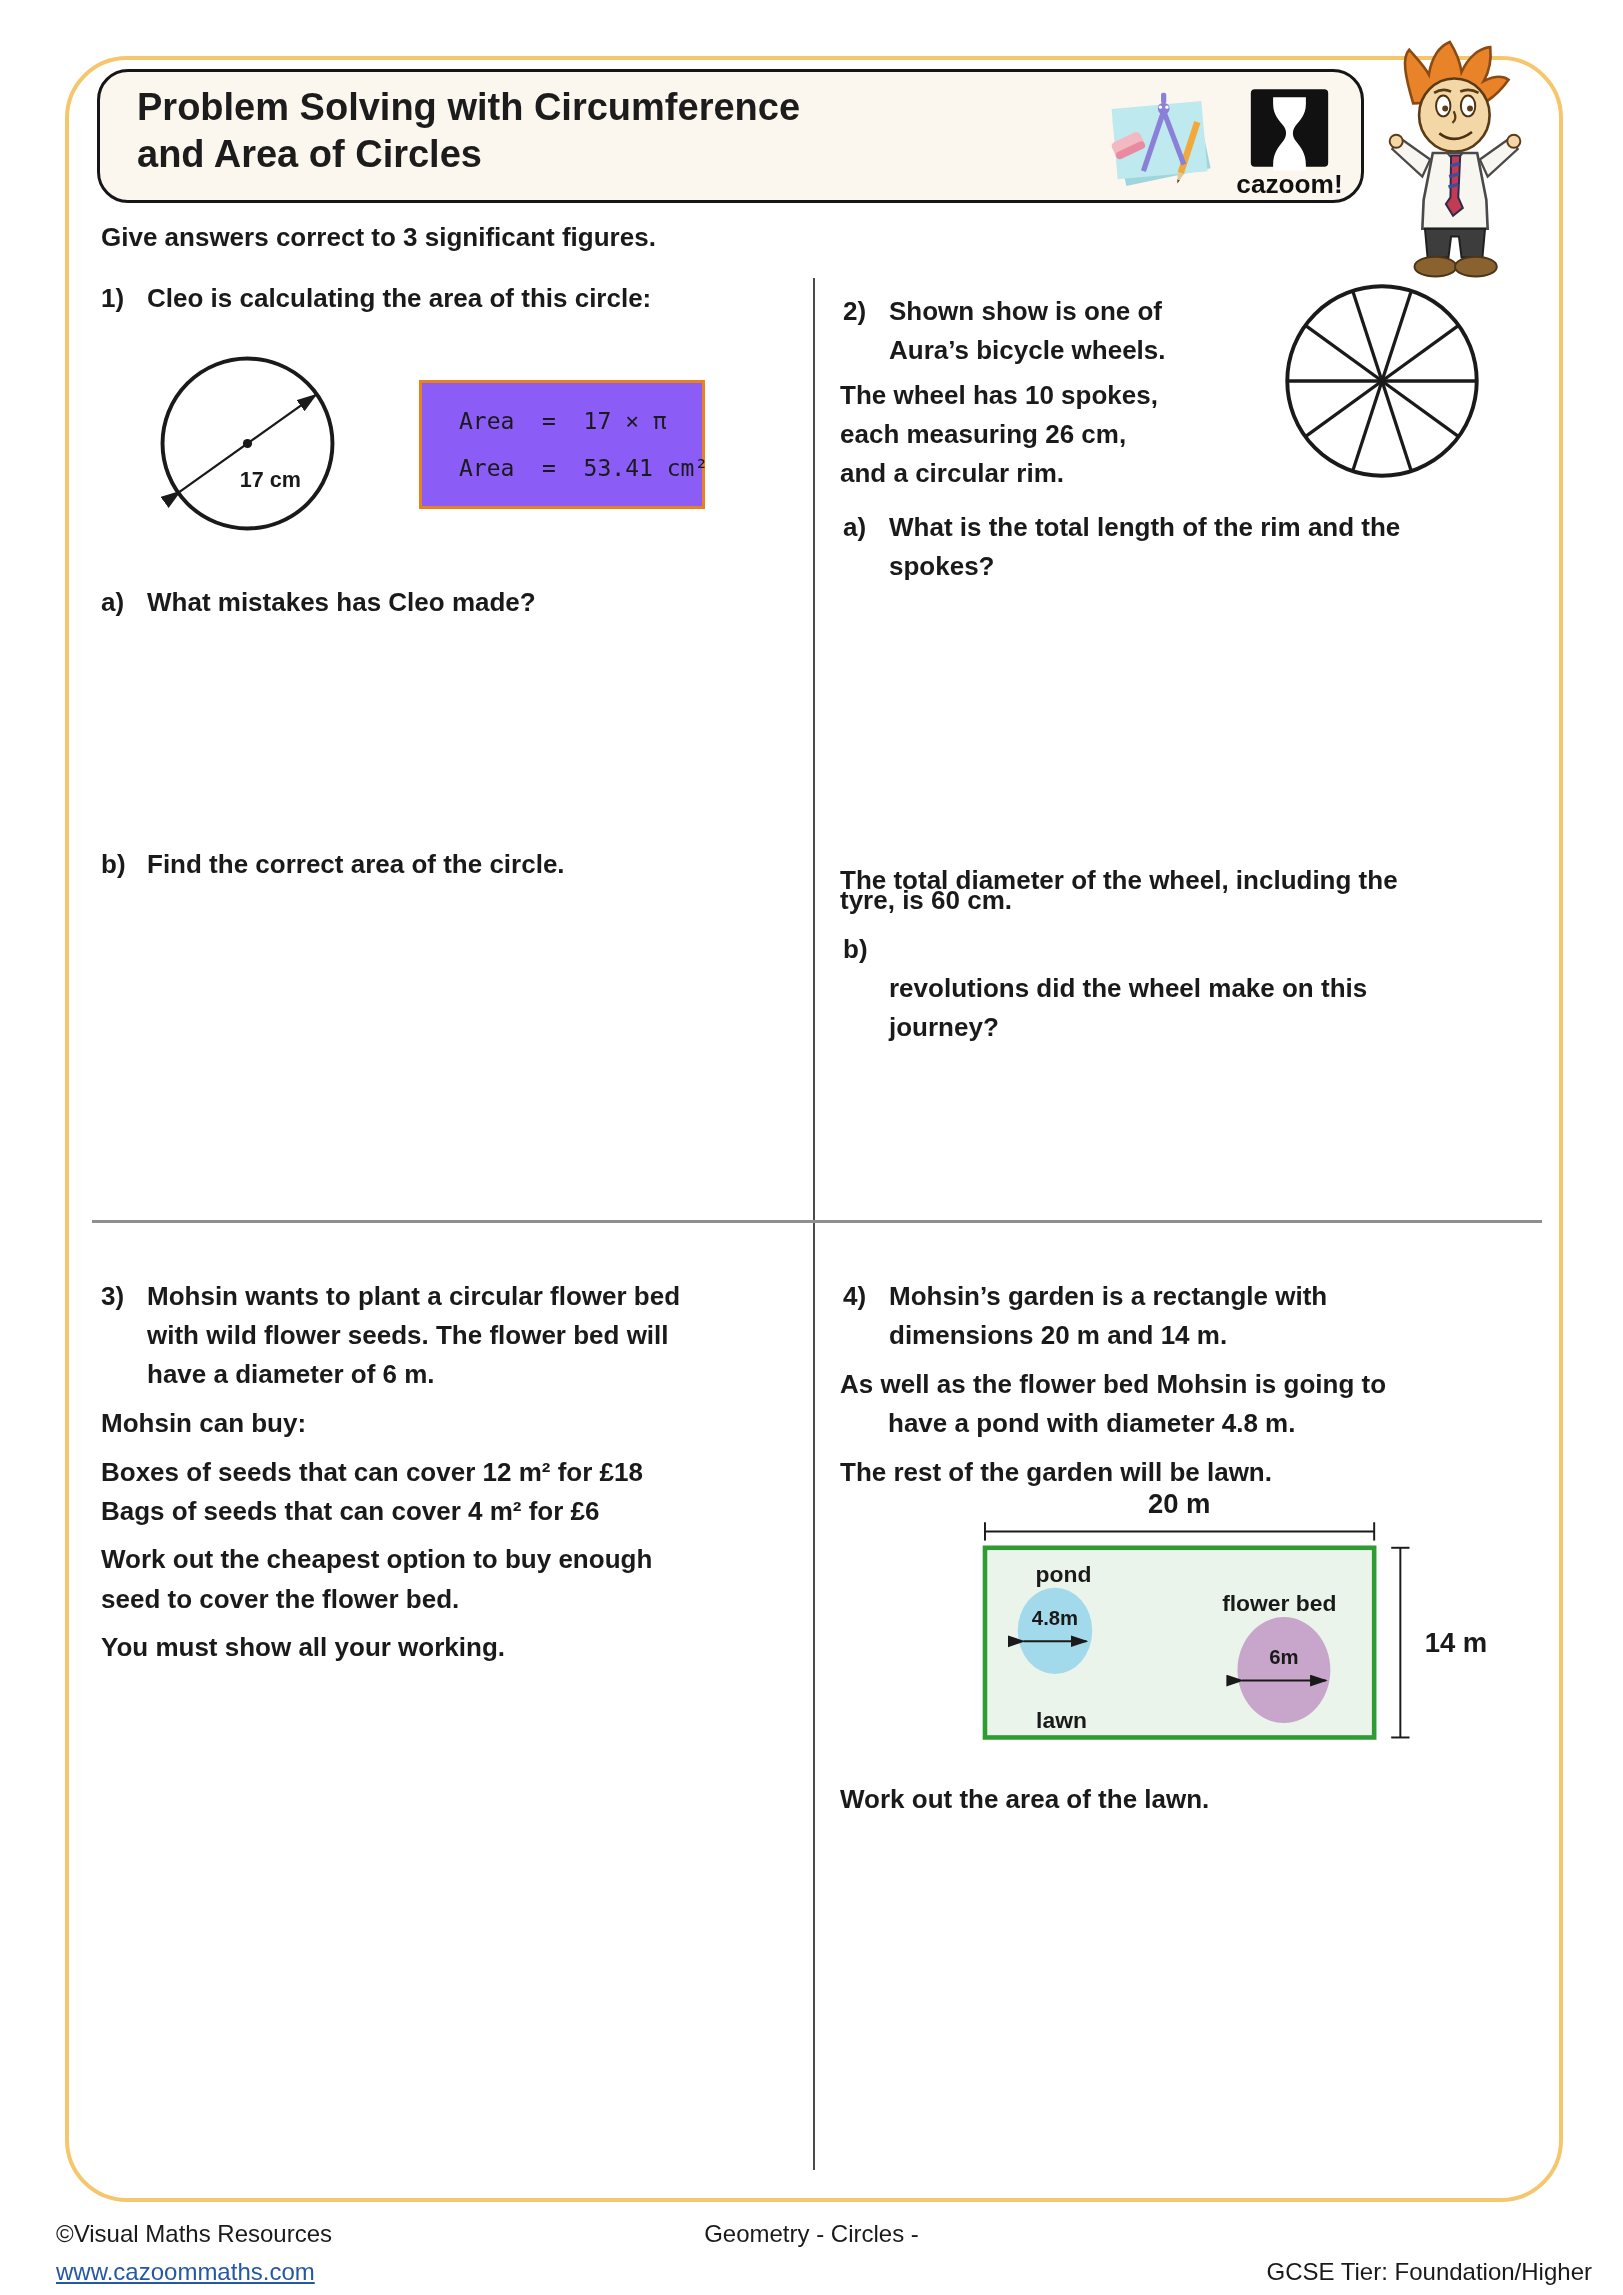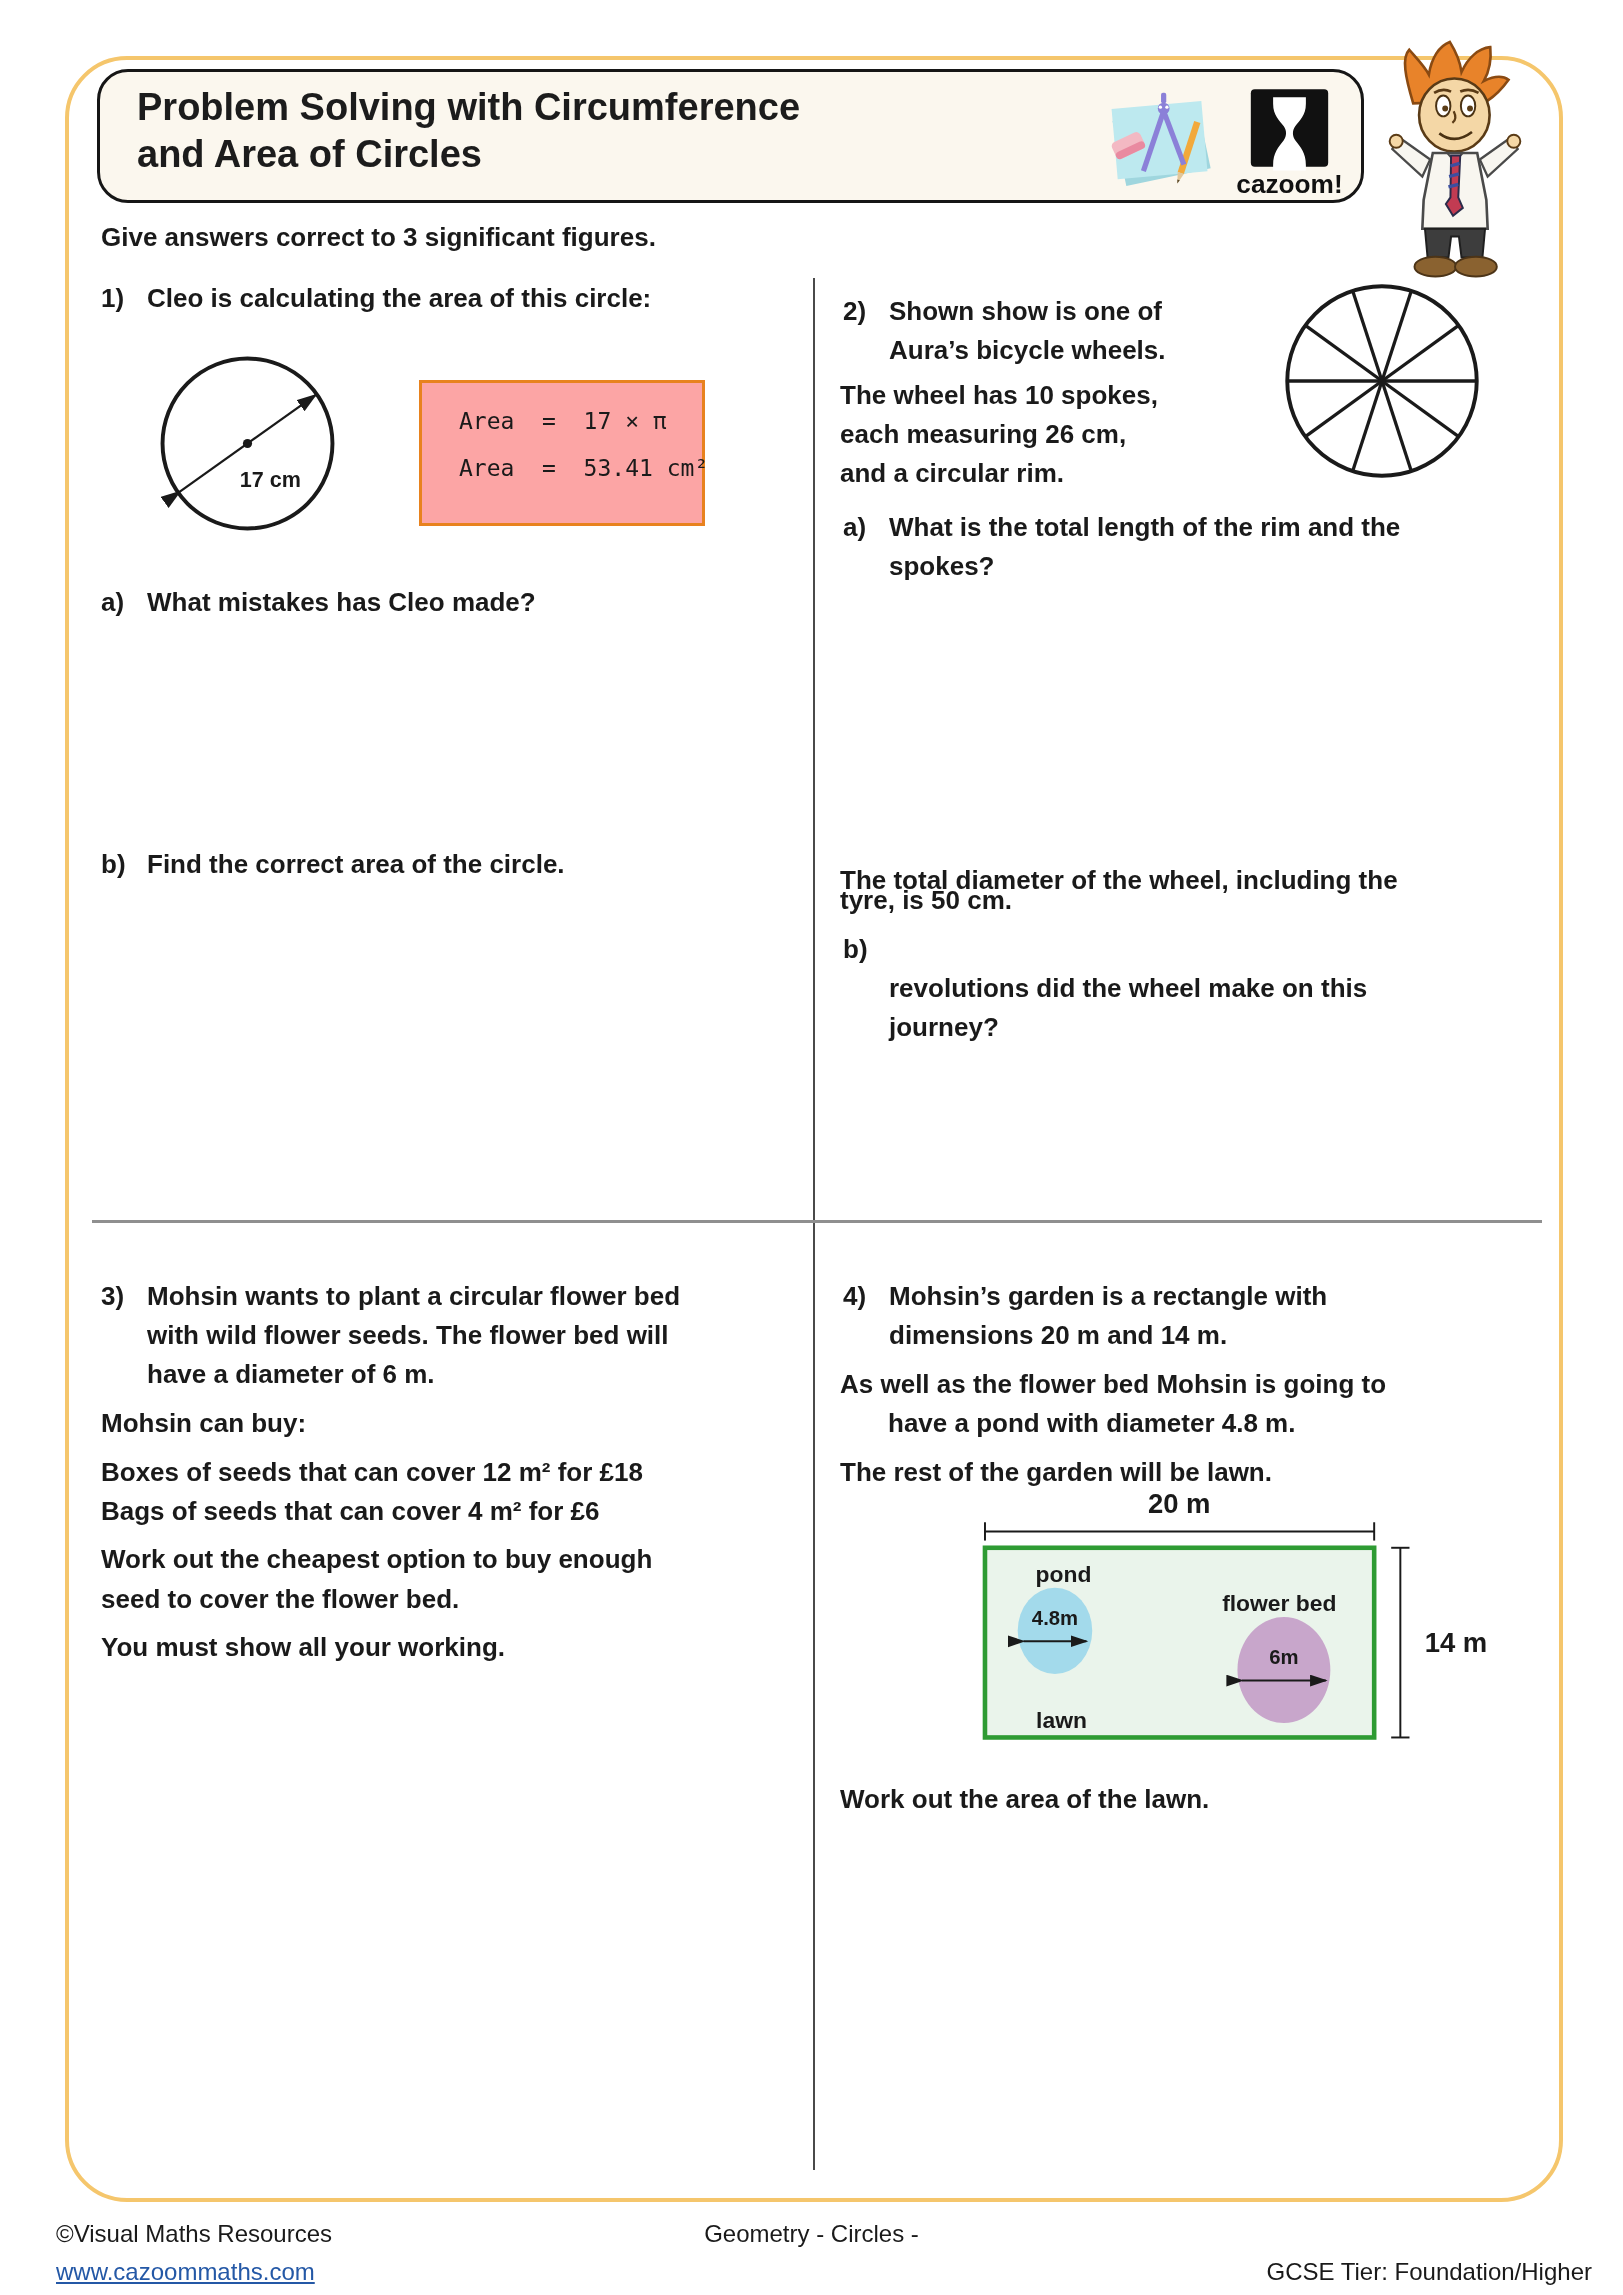--- a/index.html
+++ b/index.html
@@ -4,22 +4,22 @@
 <style>
   html,body{margin:0;padding:0;background:#ffffff;}
   .page{position:relative;width:1623px;height:2295px;background:#ffffff;overflow:hidden;
         font-family:"Liberation Sans",sans-serif;color:#1a1a1a;}
   .page-border{position:absolute;left:65px;top:56px;width:1498px;height:2146px;
         border:4.6px solid #F5C66C;border-radius:62px;box-sizing:border-box;}
   .header-box{position:absolute;left:97px;top:69px;width:1267px;height:134px;
         background:#FBF7EE;border:3.3px solid #161616;border-radius:31px;box-sizing:border-box;}
   .title-line{position:absolute;font-weight:700;font-size:38px;white-space:nowrap;color:#1c1c1c;}
   .ln{position:absolute;font-weight:700;font-size:26px;white-space:pre;color:#1a1a1a;}
-  .work-box{position:absolute;left:419px;top:380px;width:286px;height:146px;
-        border:3.3px solid #E8821E;box-sizing:border-box;background:#fca5a5;}
+  .work-box{position:absolute;left:419px;top:380px;width:286px;height:129px;
+        border:3.3px solid #E8821E;box-sizing:border-box;background:#8b5cf6;}
   .work-line{position:absolute;left:37px;font-family:"DejaVu Sans Mono",monospace;
         font-size:23px;white-space:pre;color:#1a1a1a;}
   .v-divider{position:absolute;left:813px;top:278px;width:2px;height:1892px;background:#4a4a4a;}
   .h-divider{position:absolute;left:92px;top:1220px;width:1450px;height:3.3px;background:#8f8f8f;}
   .ft{position:absolute;font-weight:400;font-size:24px;white-space:nowrap;color:#1a1a1a;}
   .ft-center{position:absolute;left:0;width:1623px;text-align:center;font-weight:400;
         font-size:24px;color:#1a1a1a;}
   .link{color:#2458A6;text-decoration:underline;cursor:pointer;}
   svg text{font-family:"Liberation Sans",sans-serif;}
 </style>
@@ -142,21 +142,21 @@
       <line x1="150" y1="150" x2="194.8" y2="287.9"></line>
       <line x1="150" y1="150" x2="267.3" y2="235.2"></line>
     </g>
   </svg>
 
   <div class="ln" style="left:843px;top:512px;">a)</div>
   <div class="ln" style="left:889px;top:512px;">What is the total length of the rim and the</div>
   <div class="ln" style="left:889px;top:551px;">spokes?</div>
 
   <div class="ln" style="left:840px;top:865px;">The total diameter of the wheel, including the</div>
-  <div class="ln" style="left:840px;top:885px;">tyre, is 50 cm.</div>
+  <div class="ln" style="left:840px;top:885px;">tyre, is 60 cm.</div>
 
   <div class="ln" style="left:843px;top:934px;">b)</div>
   <div class="ln" style="left:889px;top:973px;">revolutions did the wheel make on this</div>
   <div class="ln" style="left:889px;top:1012px;">journey?</div>
 
   <div class="ln" style="left:101px;top:1281px;">3)</div>
   <div class="ln" style="left:147px;top:1281px;">Mohsin wants to plant a circular flower bed</div>
   <div class="ln" style="left:147px;top:1320px;">with wild flower seeds. The flower bed will</div>
   <div class="ln" style="left:147px;top:1359px;">have a diameter of 6 m.</div>
   <div class="ln" style="left:101px;top:1408px;">Mohsin can buy:</div>

